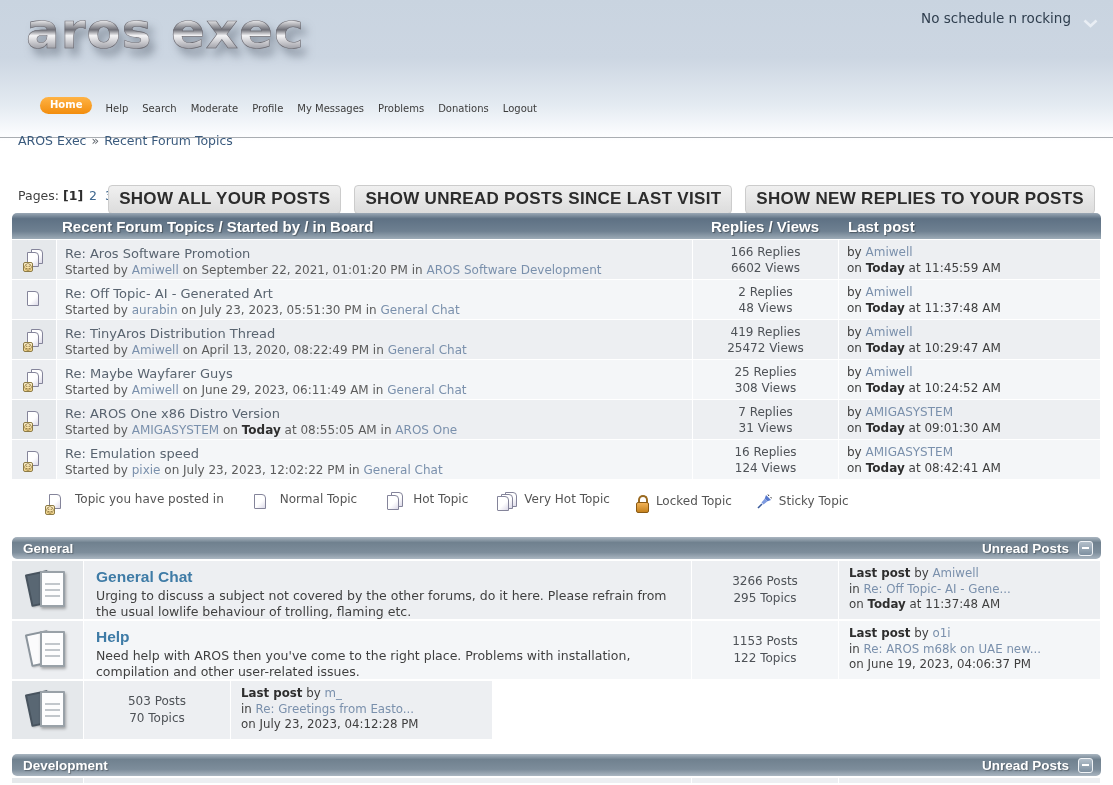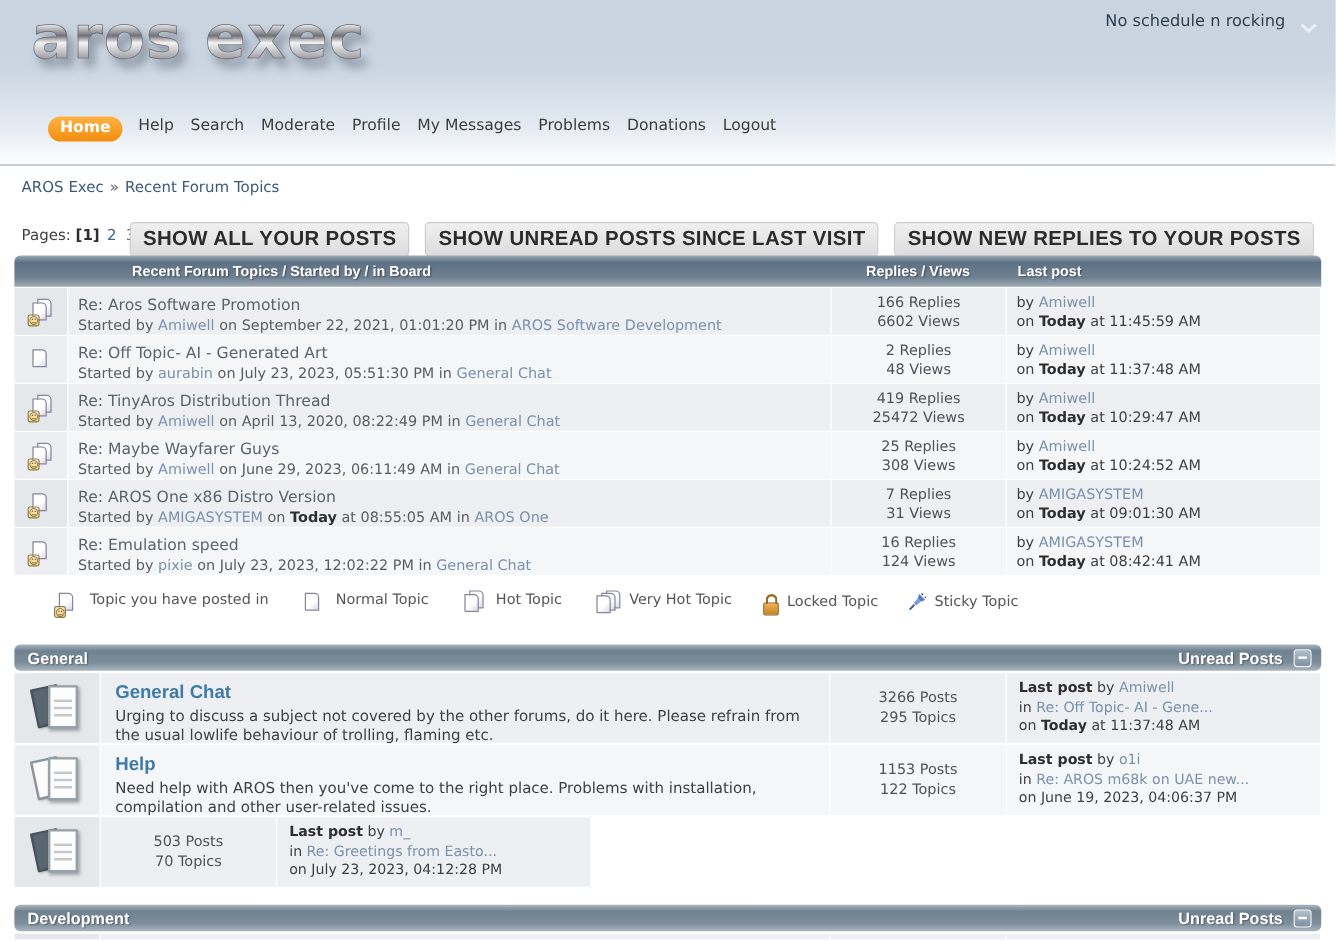--- a/index.html
+++ b/index.html
@@ -22,54 +22,53 @@
   
   .logo { position:absolute; top:6px; left:26px; filter:drop-shadow(5px 7px 4px rgba(85,95,110,.5)); }
   .logo-text {
     font-weight:bold; font-size:50px; letter-spacing:1px; line-height:1;
     background:linear-gradient(180deg,#ffffff 0%,#e8e8ea 32%,#6f7078 48%,#f4f4f6 58%,#8a8b93 86%,#d6d6da 100%);
     -webkit-background-clip:text; background-clip:text; color:transparent;
     -webkit-text-stroke:0.6px #6a6a72;
   }
 
   
-  .nav { position:absolute; top:97px; left:20px; display:flex; align-items:flex-start; font-size:13px;padding-left:20px; }
+  .nav { position:absolute; top:97px; left:20px; display:flex; align-items:flex-end; font-size:10px;padding-left:20px; }
   .nav a { color:#3c3c3c; margin:0 7px; }
   .nav a.pill {
     background:linear-gradient(180deg,#ffb345,#f28d0d);
     color:#fff; font-weight:bold; border-radius:11px;
     padding:2px 10px 4px; margin:0 6px 0 0;
   }
   .rule { position:absolute; top:137px; left:0; width:1113px; border-top:1px solid #a9adb2; }
 
   
-  .crumbs { position:absolute; top:148px; left:18px; font-size:12.5px; }
+  .crumbs { position:absolute; top:133px; left:18px; font-size:12.5px; }
   .crumbs a { color:#3a5a7d; }
   .crumbs .sep { color:#60666d; margin:0 5px; }
 
   
   .pages { position:absolute; top:188px; left:18px; font-size:12.5px; color:#3f3f3f; }
   .pages b { color:#2d2d2d; }
   .pages a { color:#3f678e; margin:0 2px; }
   .actions { position:absolute; top:185px; right:18px; display:flex; gap:13px; }
   .abtn {
     background:linear-gradient(180deg,#f0f0f0,#dcdcdc);
     border:1px solid #ccc; border-radius:4px;
     padding:3px 10px 4px; font-family:"Liberation Sans", sans-serif;
     font-size:17px; font-weight:bold; color:#2c2c2c; letter-spacing:.3px; cursor:pointer;
   }
 
   
   .ttable { position:absolute; top:213px; left:12px; width:1089px; }
   .thead {
     height:26px; display:flex; align-items:center; border-radius:5px 5px 0 0;
     background:linear-gradient(180deg,#9aa8b5 0%,#5e7184 22%,#6e8091 70%,#9dabb7 100%);
-    color:#fff; font-family:"Liberation Sans", sans-serif; font-size:12px; font-weight:bold;
+    color:#fff; font-family:"Liberation Sans", sans-serif; font-size:15px; font-weight:bold;
     text-shadow:1px 1px 1px rgba(0,0,0,.35);
-    padding-left:48px;
   }
   .th-main { flex:1; padding-left:50px; }
   .th-rep  { width:146px; text-align:center; }
   .th-last { width:263px; padding-left:10px; }
   .trow { display:flex; height:39px; margin-top:1px; }
   .td-icon { width:44px; display:flex; align-items:center; justify-content:center; }
   .td-main { width:635px; margin-left:1px; padding:3px 0 0 8px; }
   .td-rep  { width:145px; margin-left:1px; display:flex; flex-direction:column; justify-content:center;
              align-items:center; font-size:12px; color:#4e5257; line-height:16px; }
   .td-last { width:261px; margin-left:1px; padding:4px 0 0 8px; font-size:12px; line-height:16px; }

